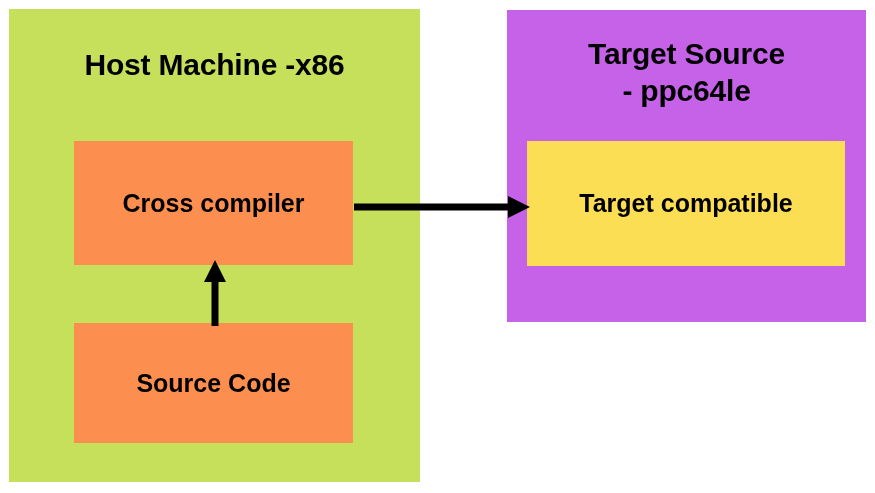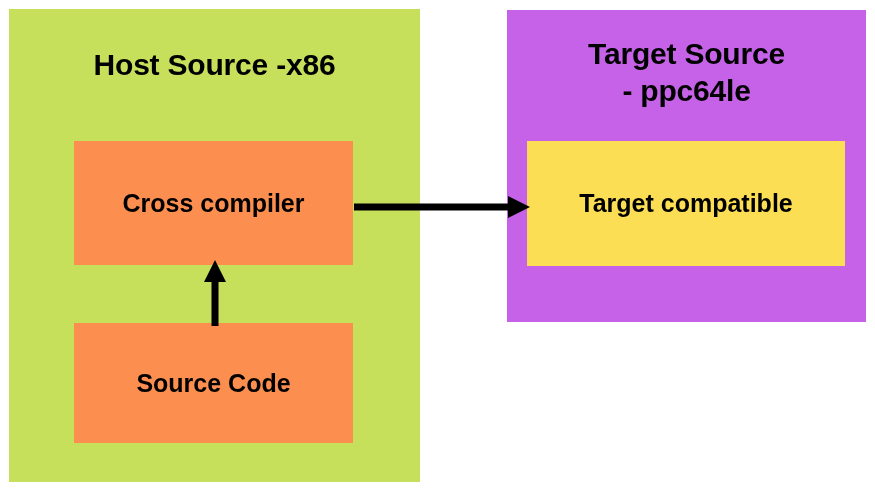--- a/index.html
+++ b/index.html
@@ -100,21 +100,21 @@
     width: 40px;
     height: 70px;
   }
 </style>
 </head>
 <body>
 
 <div id="canvas">
 
   <div class="panel" id="host-panel" style="background:#C6E05C;">
-    <div class="panel-title" id="host-title">Host Source -x86</div>
+    <div class="panel-title" id="host-title">Host Machine -x86</div>
   </div>
 
   <div class="panel" id="target-panel" style="background:#C562E8;">
     <div class="panel-title" id="target-title">
       <div>Target Source</div>
       <div>- ppc64le</div>
     </div>
   </div>
 
   <div class="node-box" id="cross-compiler-box" style="background:#FC8F4F;">

